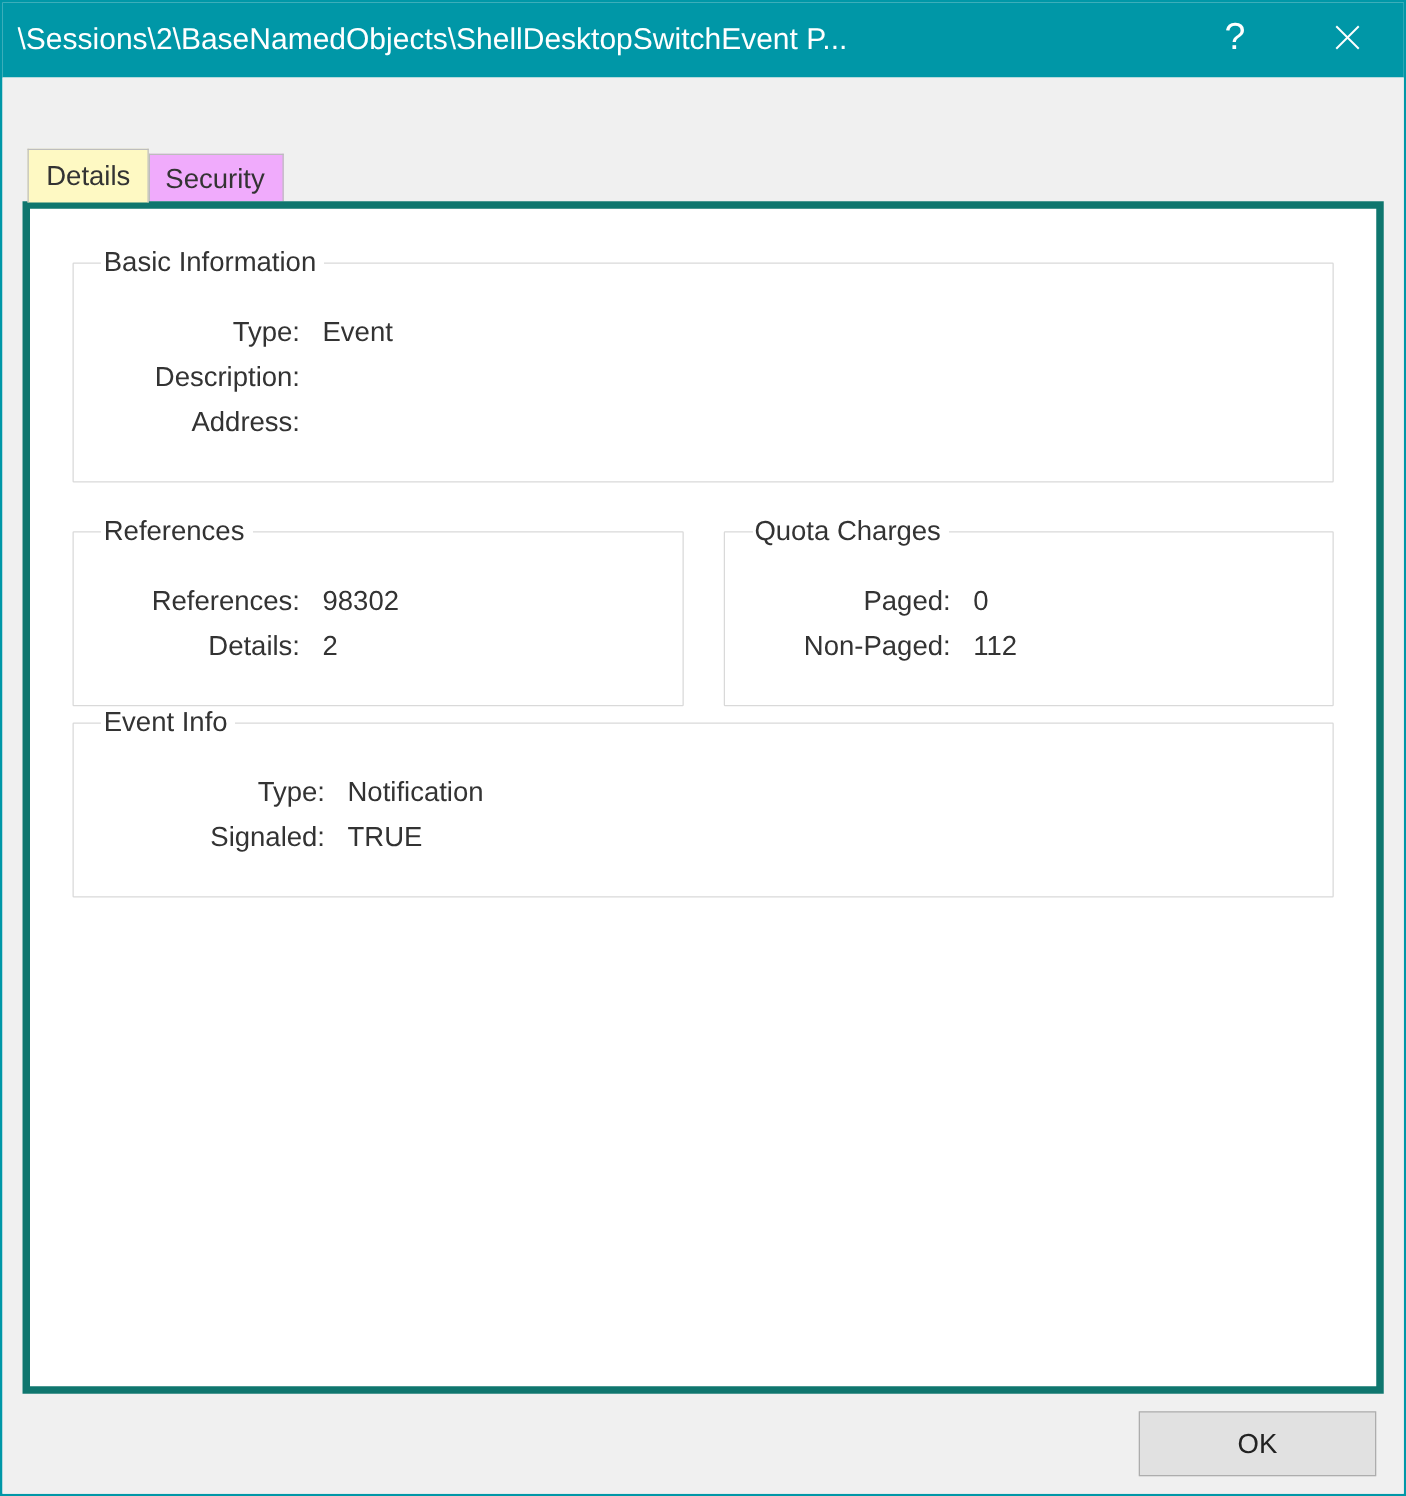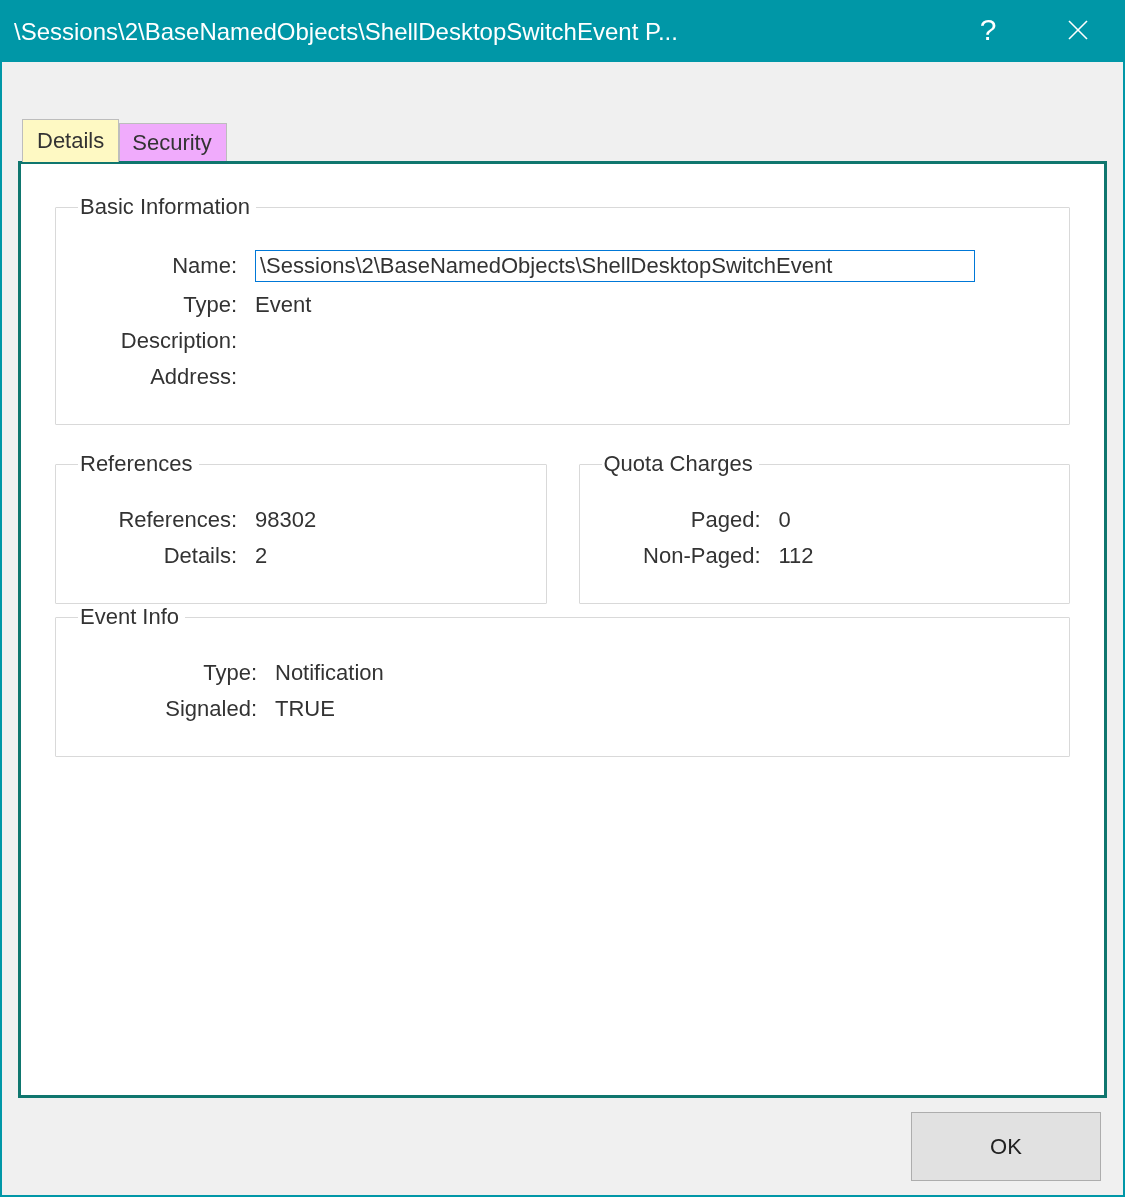--- a/index.html
+++ b/index.html
@@ -81,21 +81,21 @@
     background: #fef9c3;
     z-index: 2;
     padding: 8px 14px 8px 14px;
     top: 1px;
     margin-top: 40px;
   }
   .tab:not(.active) { z-index: 0; }
 
   .tabpanel {
     background: #ffffff;
-    border: 3px solid #0f766e;
+    border: 6px solid #0f766e;
     flex: 1;
     padding: 30px 34px 30px 34px;
     position: relative;
     z-index: 1;
   }
 
   fieldset.group {
     border: 1px solid #d9d9d9;
     border-radius: 1px;
     padding: 20px 26px 24px 26px;
@@ -147,21 +147,21 @@
   .eventinfo { margin-top: 26px; }
   .eventinfo .row .lbl { width: 175px; }
 
   .footer {
     display: flex;
     justify-content: flex-end;
     padding: 6px 6px 0 6px;
   }
   .ok-btn {
     min-width: 190px;
-    height: 69px;
+    height: 52px;
     background: #e1e1e1;
     border: 1px solid #adadad;
     font-size: 22px;
     color: #222;
     display: flex;
     align-items: center;
     justify-content: center;
   }
 
 </style>
@@ -191,24 +191,20 @@
       <div class="tabstrip">
         <div class="tab active">Details</div>
         <div class="tab">Security</div>
       </div>
 
       <div class="tabpanel">
 
         <fieldset class="group">
           <legend>Basic Information</legend>
           <div class="row">
-            <div class="lbl">Name:</div>
-            <input class="val-input" readonly="" value="\Sessions\2\BaseNamedObjects\ShellDesktopSwitchEvent" style="">
-          </div>
-          <div class="row">
             <div class="lbl">Type:</div>
             <div class="val">Event</div>
           </div>
           <div class="row">
             <div class="lbl">Description:</div>
           </div>
           <div class="row">
             <div class="lbl">Address:</div>
           </div>
         </fieldset>

